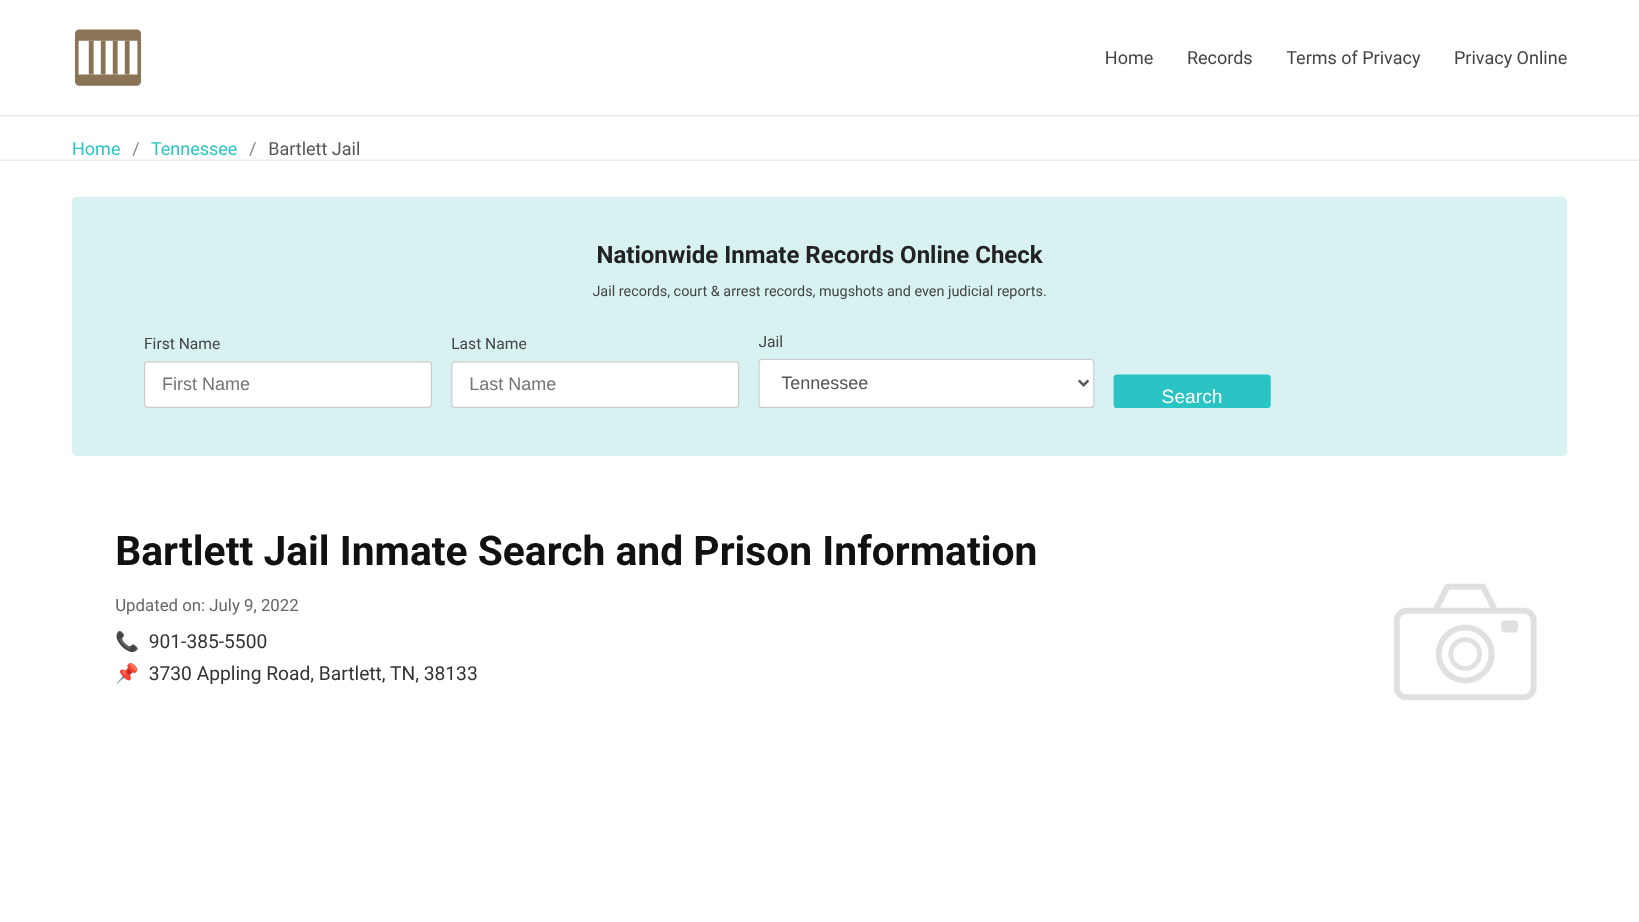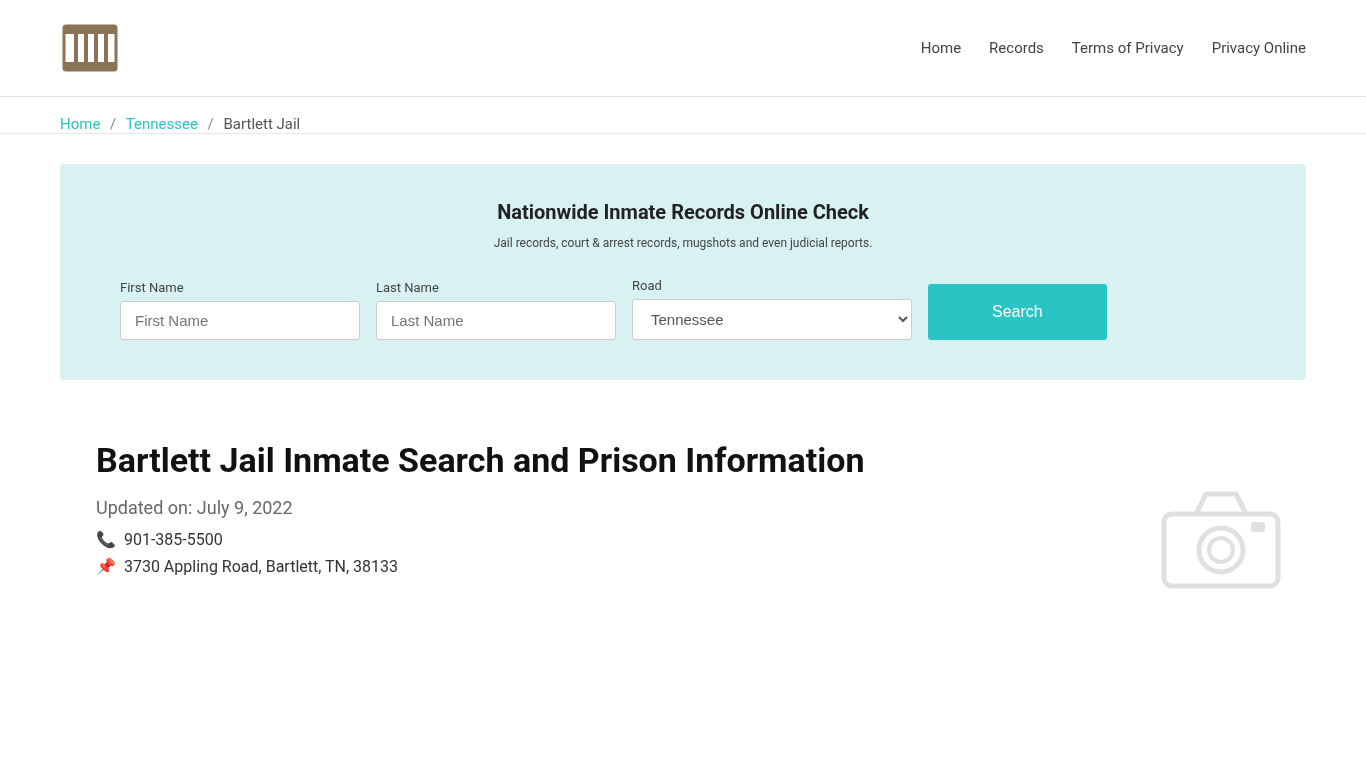--- a/index.html
+++ b/index.html
@@ -90,41 +90,41 @@
       color: #555;
       background: #fff;
       outline: none;
     }
     .form-group input { width: 240px; }
     .form-group.state-group select { width: 280px; }
     .search-btn {
       background: #2bc4c4;
       color: #fff;
       border: none;
-      padding: 11px 64px;
+      padding: 11px 40px;
       font-size: 16px;
       border-radius: 3px;
       cursor: pointer;
       white-space: nowrap;
-      height: 56px;
+      height: 28px;
     }
 
     
     .main-content {
       padding: 30px 60px 40px;
     }
     .page-title {
       font-size: 34px;
       font-weight: 700;
       color: #111;
       margin-bottom: 16px;
       line-height: 1.2;
     }
     .updated-on {
-      font-size: 18px;
+      font-size: 14px;
       color: #666;
       margin-bottom: 12px;
     }
     .info-row {
       display: flex;
       align-items: center;
       gap: 8px;
       font-size: 16px;
       color: #333;
       margin-bottom: 8px;
@@ -192,21 +192,21 @@
   <div class="search-form">
     <div class="form-group">
       <label>First Name</label>
       <input type="text" placeholder="First Name" style="">
     </div>
     <div class="form-group">
       <label>Last Name</label>
       <input type="text" placeholder="Last Name" style="">
     </div>
     <div class="form-group state-group">
-      <label>Road</label>
+      <label>Jail</label>
       <select>
         <option>Tennessee</option>
         <option>Alabama</option>
         <option>Alaska</option>
         <option>Arizona</option>
         <option>Arkansas</option>
         <option>California</option>
         <option>Colorado</option>
         <option>Connecticut</option>
         <option>Florida</option>

